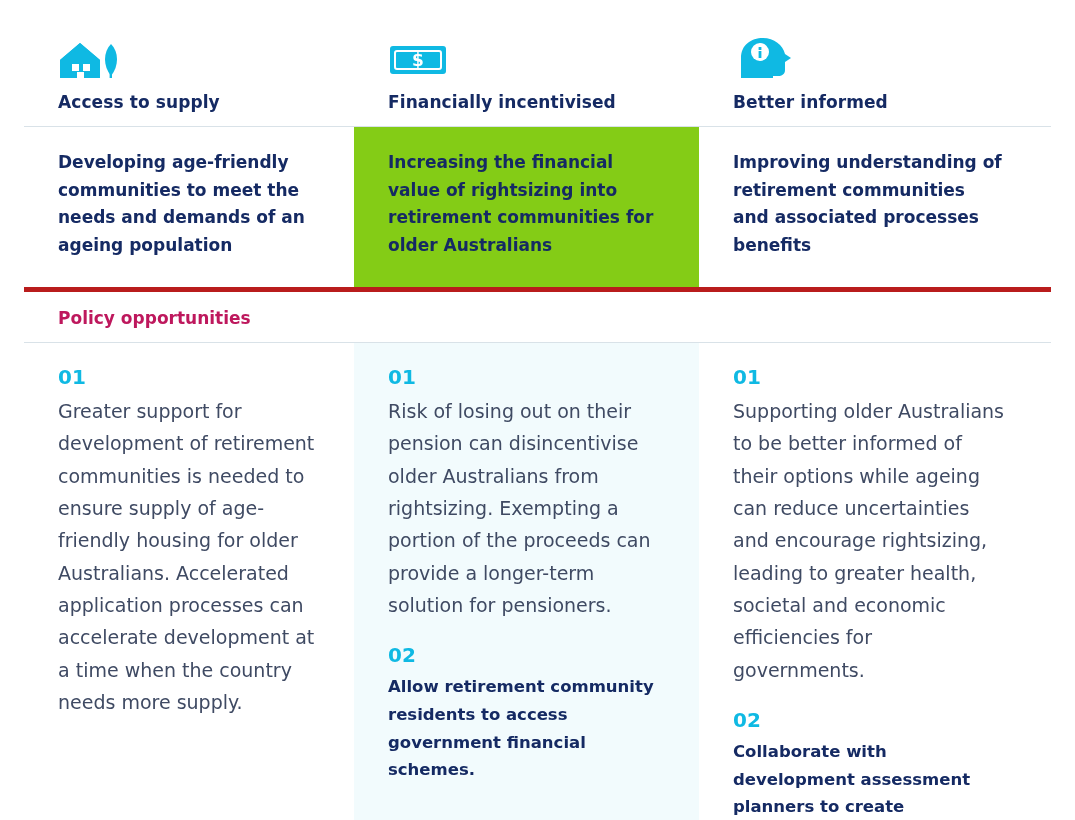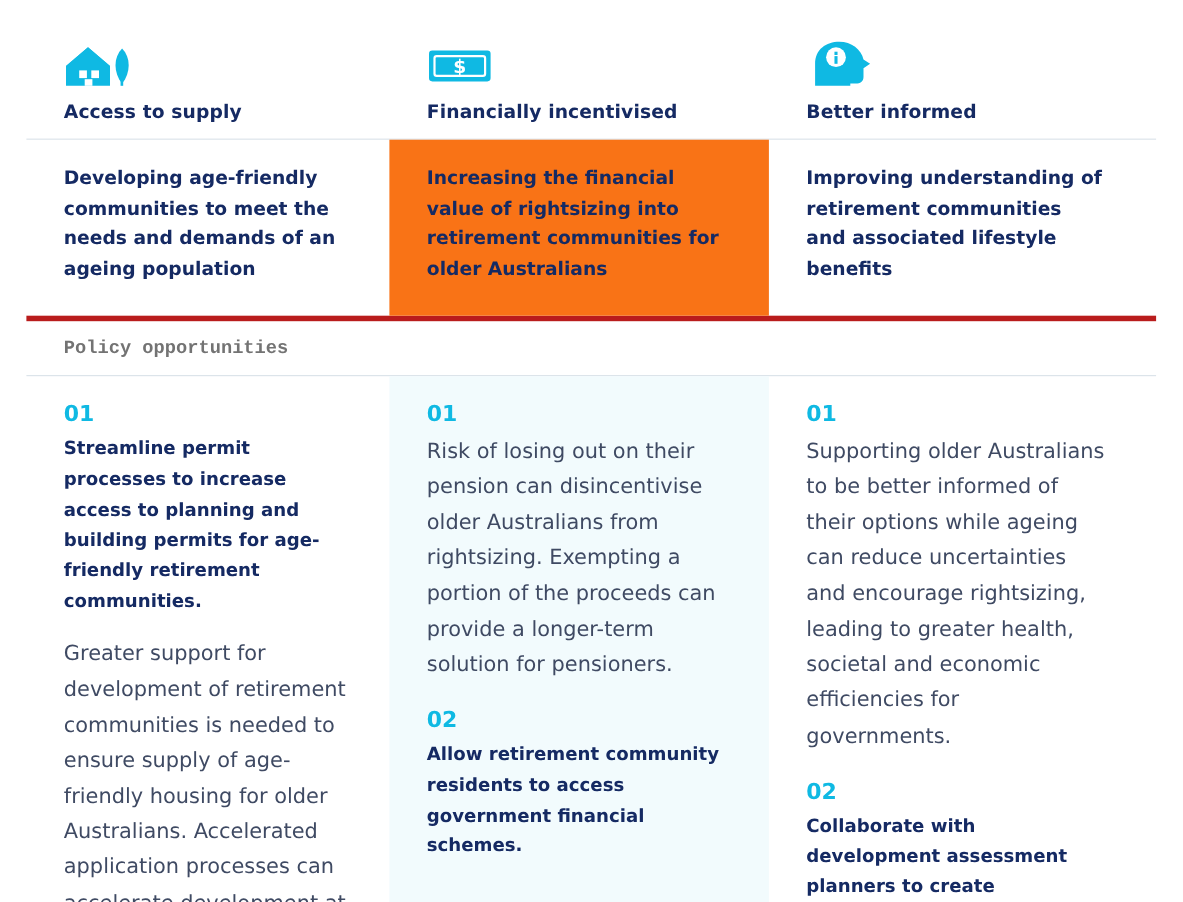--- a/index.html
+++ b/index.html
@@ -52,32 +52,31 @@
     border-bottom: 5px solid #b91c1c;
   }
   .state-cell {
     padding: 22px 34px 28px 34px;
     box-sizing: border-box;
     font-size: 17px;
     line-height: 1.62;
     font-weight: bold;
     color: #152a63;
   }
-  .tint { background: #f97316; }
+  .tint { background: #84cc16; }
   
   .band {
     border-bottom: 1px solid #d9e2e8;
     padding: 16px 34px 14px 34px;
     box-sizing: border-box;
   }
   .band-label {
     font-size: 17px;
     font-weight: bold;
-    color: #737373;
-    font-family: Liberation Mono, monospace;
+    color: #be185d;
   }
   
   .cols {
     display: grid;
     grid-template-columns: 330px 345px 340px;
   }
   .col {
     box-sizing: border-box;
     padding: 22px 30px 10px 34px;
     position: relative;
@@ -148,33 +147,32 @@
           <rect x="25.6" y="15" width="2.8" height="7" fill="#0fb9e3"></rect>
         </svg>
       </div>
       <div class="head-title">Better informed</div>
     </div>
   </div>
 
   <div class="grid state-row">
     <div class="state-cell">Developing age-friendly communities to meet the needs and demands of an ageing population</div>
     <div class="state-cell tint">Increasing the financial value of rightsizing into retirement communities for older Australians</div>
-    <div class="state-cell">Improving understanding of retirement communities and associated lifestyle benefits</div>
+    <div class="state-cell">Improving understanding of retirement communities and associated processes benefits</div>
   </div>
 
   <div class="band">
     <div class="band-label">Policy opportunities</div>
   </div>
 
   <div class="cols">
 
     <div class="col">
       <div class="block">
         <div class="num">01</div>
-        <div class="lead">Streamline permit processes to increase access to planning and building permits for age-friendly retirement communities.</div>
         <div class="body">Greater support for development of retirement communities is needed to ensure supply of age-friendly housing for older Australians. Accelerated application processes can accelerate development at a time when the country needs more supply.</div>
       </div>
 
     </div>
 
     <div class="col shaded">
       <div class="block">
         <div class="num">01</div>
         <div class="body">Risk of losing out on their pension can disincentivise older Australians from rightsizing. Exempting a portion of the proceeds can provide a longer-term solution for pensioners.</div>
       </div>

